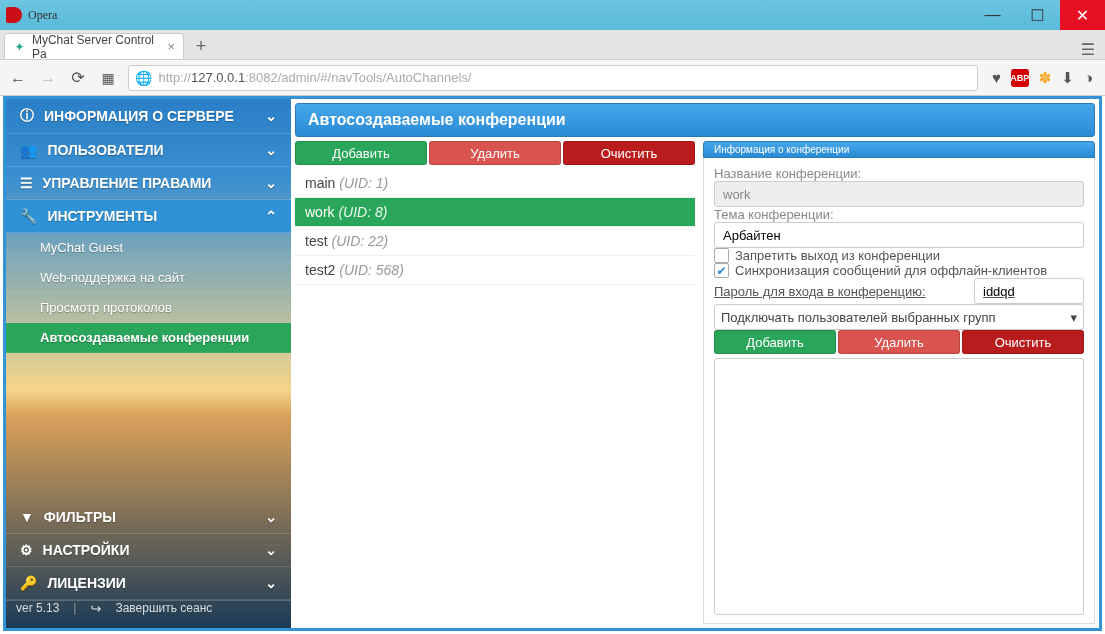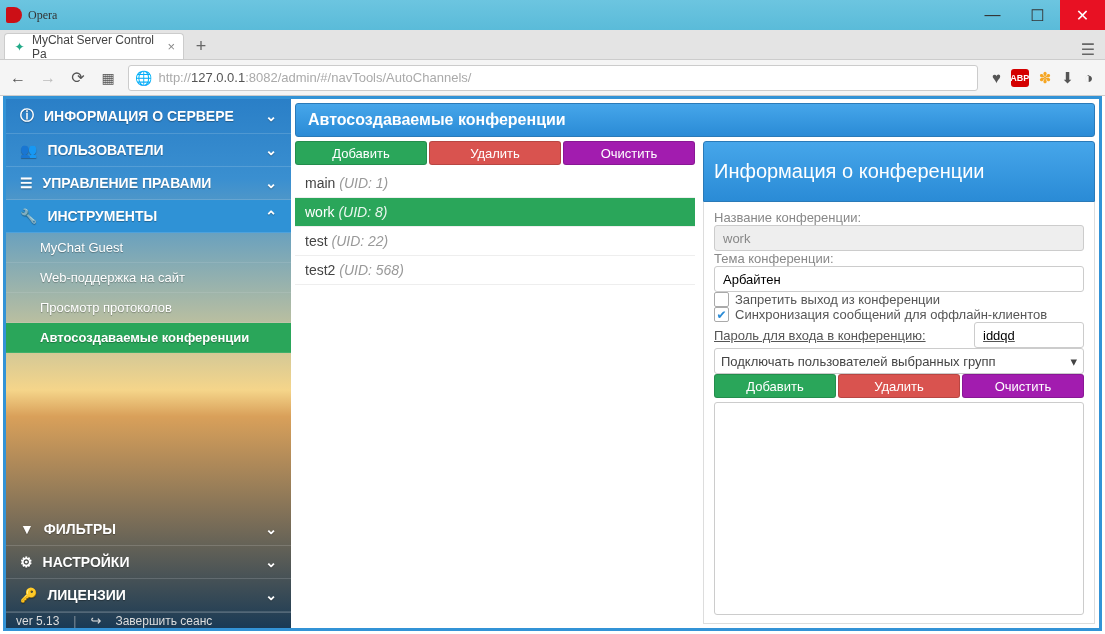--- a/index.html
+++ b/index.html
@@ -40,42 +40,42 @@
 
 .sidebar { width:285px; background: linear-gradient(to bottom, #2a7fc7 0%, #3a8fd0 15%, #f5d58a 55%, #d9a05a 60%, #1a3a55 100%); color:#fff; display:flex; flex-direction:column; }
 .side-top { flex: 0 0 auto; }
 .side-grow { flex:1; }
 .side-item { display:flex; align-items:center; padding:8px 14px; font-size:14px; font-weight:bold; cursor:pointer; gap:10px; border-bottom:1px solid rgba(255,255,255,0.15); text-shadow:0 1px 1px rgba(0,0,0,0.3);}
 .side-item .chev { margin-left:auto; font-size:14px; }
 .side-item.active { background:#2f92d6; }
 .side-sub { display:block; padding:7px 14px 7px 34px; font-size:13px; color:#fff; border-bottom:1px solid rgba(255,255,255,0.1); text-shadow:0 1px 1px rgba(0,0,0,0.3);}
 .side-sub.active { background:#2aa65a; font-weight:bold;}
 .side-bottom { flex:0 0 auto; }
-.footer { height:16px; display:flex; align-items:flex-end; padding:0 10px; font-size:12px; color:#ddd; gap:14px; border-top:1px solid rgba(255,255,255,0.2);}
+.footer { height:28px; display:flex; align-items:flex-start; padding:0 10px; font-size:12px; color:#ddd; gap:14px; border-top:1px solid rgba(255,255,255,0.2);}
 .footer .logout-ico { font-size:13px;}
 
 
 .content { flex:1; background:#fff; display:flex; flex-direction:column; padding:4px; gap:4px; }
 .page-header { background: linear-gradient(#46a6ea,#2a8bd6); color:#fff; font-size:16px; font-weight:bold; padding:7px 12px; border:1px solid #2a7ab8; border-radius:3px; }
 .content-cols { flex:1; display:flex; gap:8px; overflow:hidden;}
 
 .leftcol { width: 400px; display:flex; flex-direction:column; }
 .btnrow { display:flex; gap:2px; margin-bottom:4px; }
 .btn3 { flex:1; height:24px; font-size:13px; color:#fff; border:1px solid rgba(0,0,0,0.15); border-radius:3px; display:flex; align-items:center; justify-content:center; cursor:pointer;}
 .btn3.green { background:#2aa65a; }
 .btn3.red { background:#d9534f; }
-.btn3.blue { background:#a21caf; }
+.btn3.blue { background:#b91c1c; }
 .list { flex:1; border-top:none; }
 .list-item { padding:6px 10px; font-size:14px; color:#444; border-bottom:1px solid #eee; cursor:pointer;}
 .list-item .uid { color:#999; font-style:italic; }
 .list-item.active { background:#2aa65a; color:#fff; }
 .list-item.active .uid { color:#eaf7ef; }
 
 .rightcol { flex:1; display:flex; flex-direction:column; }
-.panel-head { background: linear-gradient(#46a6ea,#2a8bd6); color:#fff; font-size:20px; padding:18px 10px; border:1px solid #2a7ab8; border-radius:3px 3px 0 0; }
+.panel-head { background: linear-gradient(#46a6ea,#2a8bd6); color:#fff; font-size:10px; padding:2px 10px; border:1px solid #2a7ab8; border-radius:3px 3px 0 0; }
 .panel-body { border:1px solid #ddd; border-top:none; padding:8px 10px; display:flex; flex-direction:column; font-size:13px; color:#555; flex:1; }
 .fld-label { color:#888; }
 .txt { height:26px; border:1px solid #ccc; border-radius:3px; padding:0 8px; font-size:13px; }
 .txt.disabled { background:#eee; color:#888; }
 .chkrow { display:flex; align-items:center; gap:6px; }
 .chk { width:15px; height:15px; border:1px solid #aaa; border-radius:2px; display:inline-flex; align-items:center; justify-content:center; font-size:12px; color:#2a8bd6;}
 .chk.on { color:#2a8bd6; }
 .pwrow { display:flex; align-items:center; gap:8px;text-decoration:underline; }
 .pwrow .txt { width:110px; }
 .sel { height:26px; border:1px solid #ccc; border-radius:3px; padding:0 6px; display:flex; align-items:center; font-size:13px; color:#444; justify-content:space-between;}

